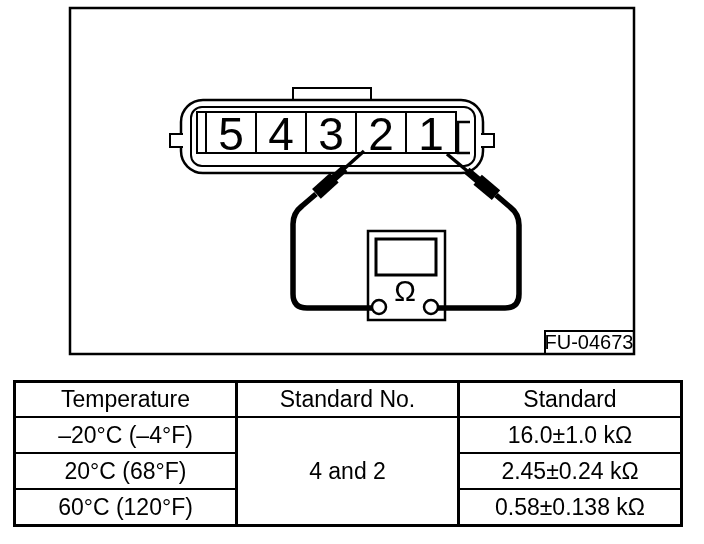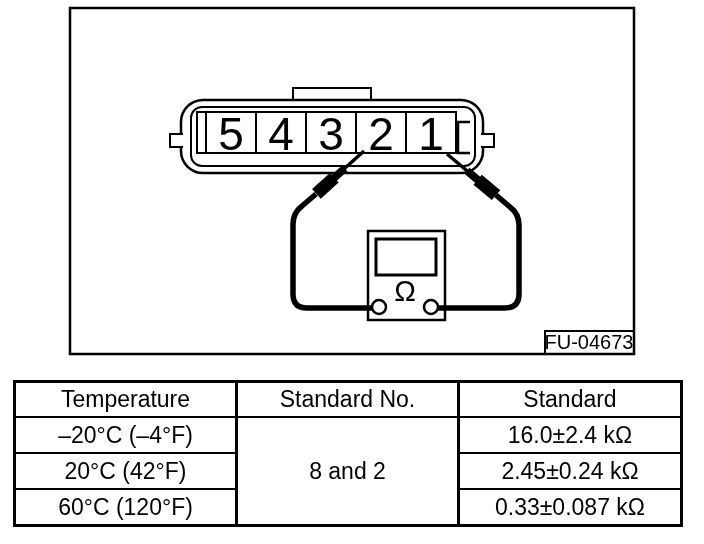--- a/index.html
+++ b/index.html
@@ -102,28 +102,28 @@
       <thead>
         <tr>
           <th>Temperature</th>
           <th>Standard No.</th>
           <th>Standard</th>
         </tr>
       </thead>
       <tbody>
         <tr>
           <td>–20°C (–4°F)</td>
-          <td rowspan="3">8 and 2</td>
-          <td>16.0±2.4 kΩ</td>
+          <td rowspan="3">4 and 2</td>
+          <td>16.0±1.0 kΩ</td>
         </tr>
         <tr>
-          <td>20°C (42°F)</td>
+          <td>20°C (68°F)</td>
           <td>2.45±0.24 kΩ</td>
         </tr>
         <tr>
           <td>60°C (120°F)</td>
-          <td>0.33±0.087 kΩ</td>
+          <td>0.58±0.138 kΩ</td>
         </tr>
       </tbody>
     </table>
   </div>
 
 </div>
 
 </body></html>

